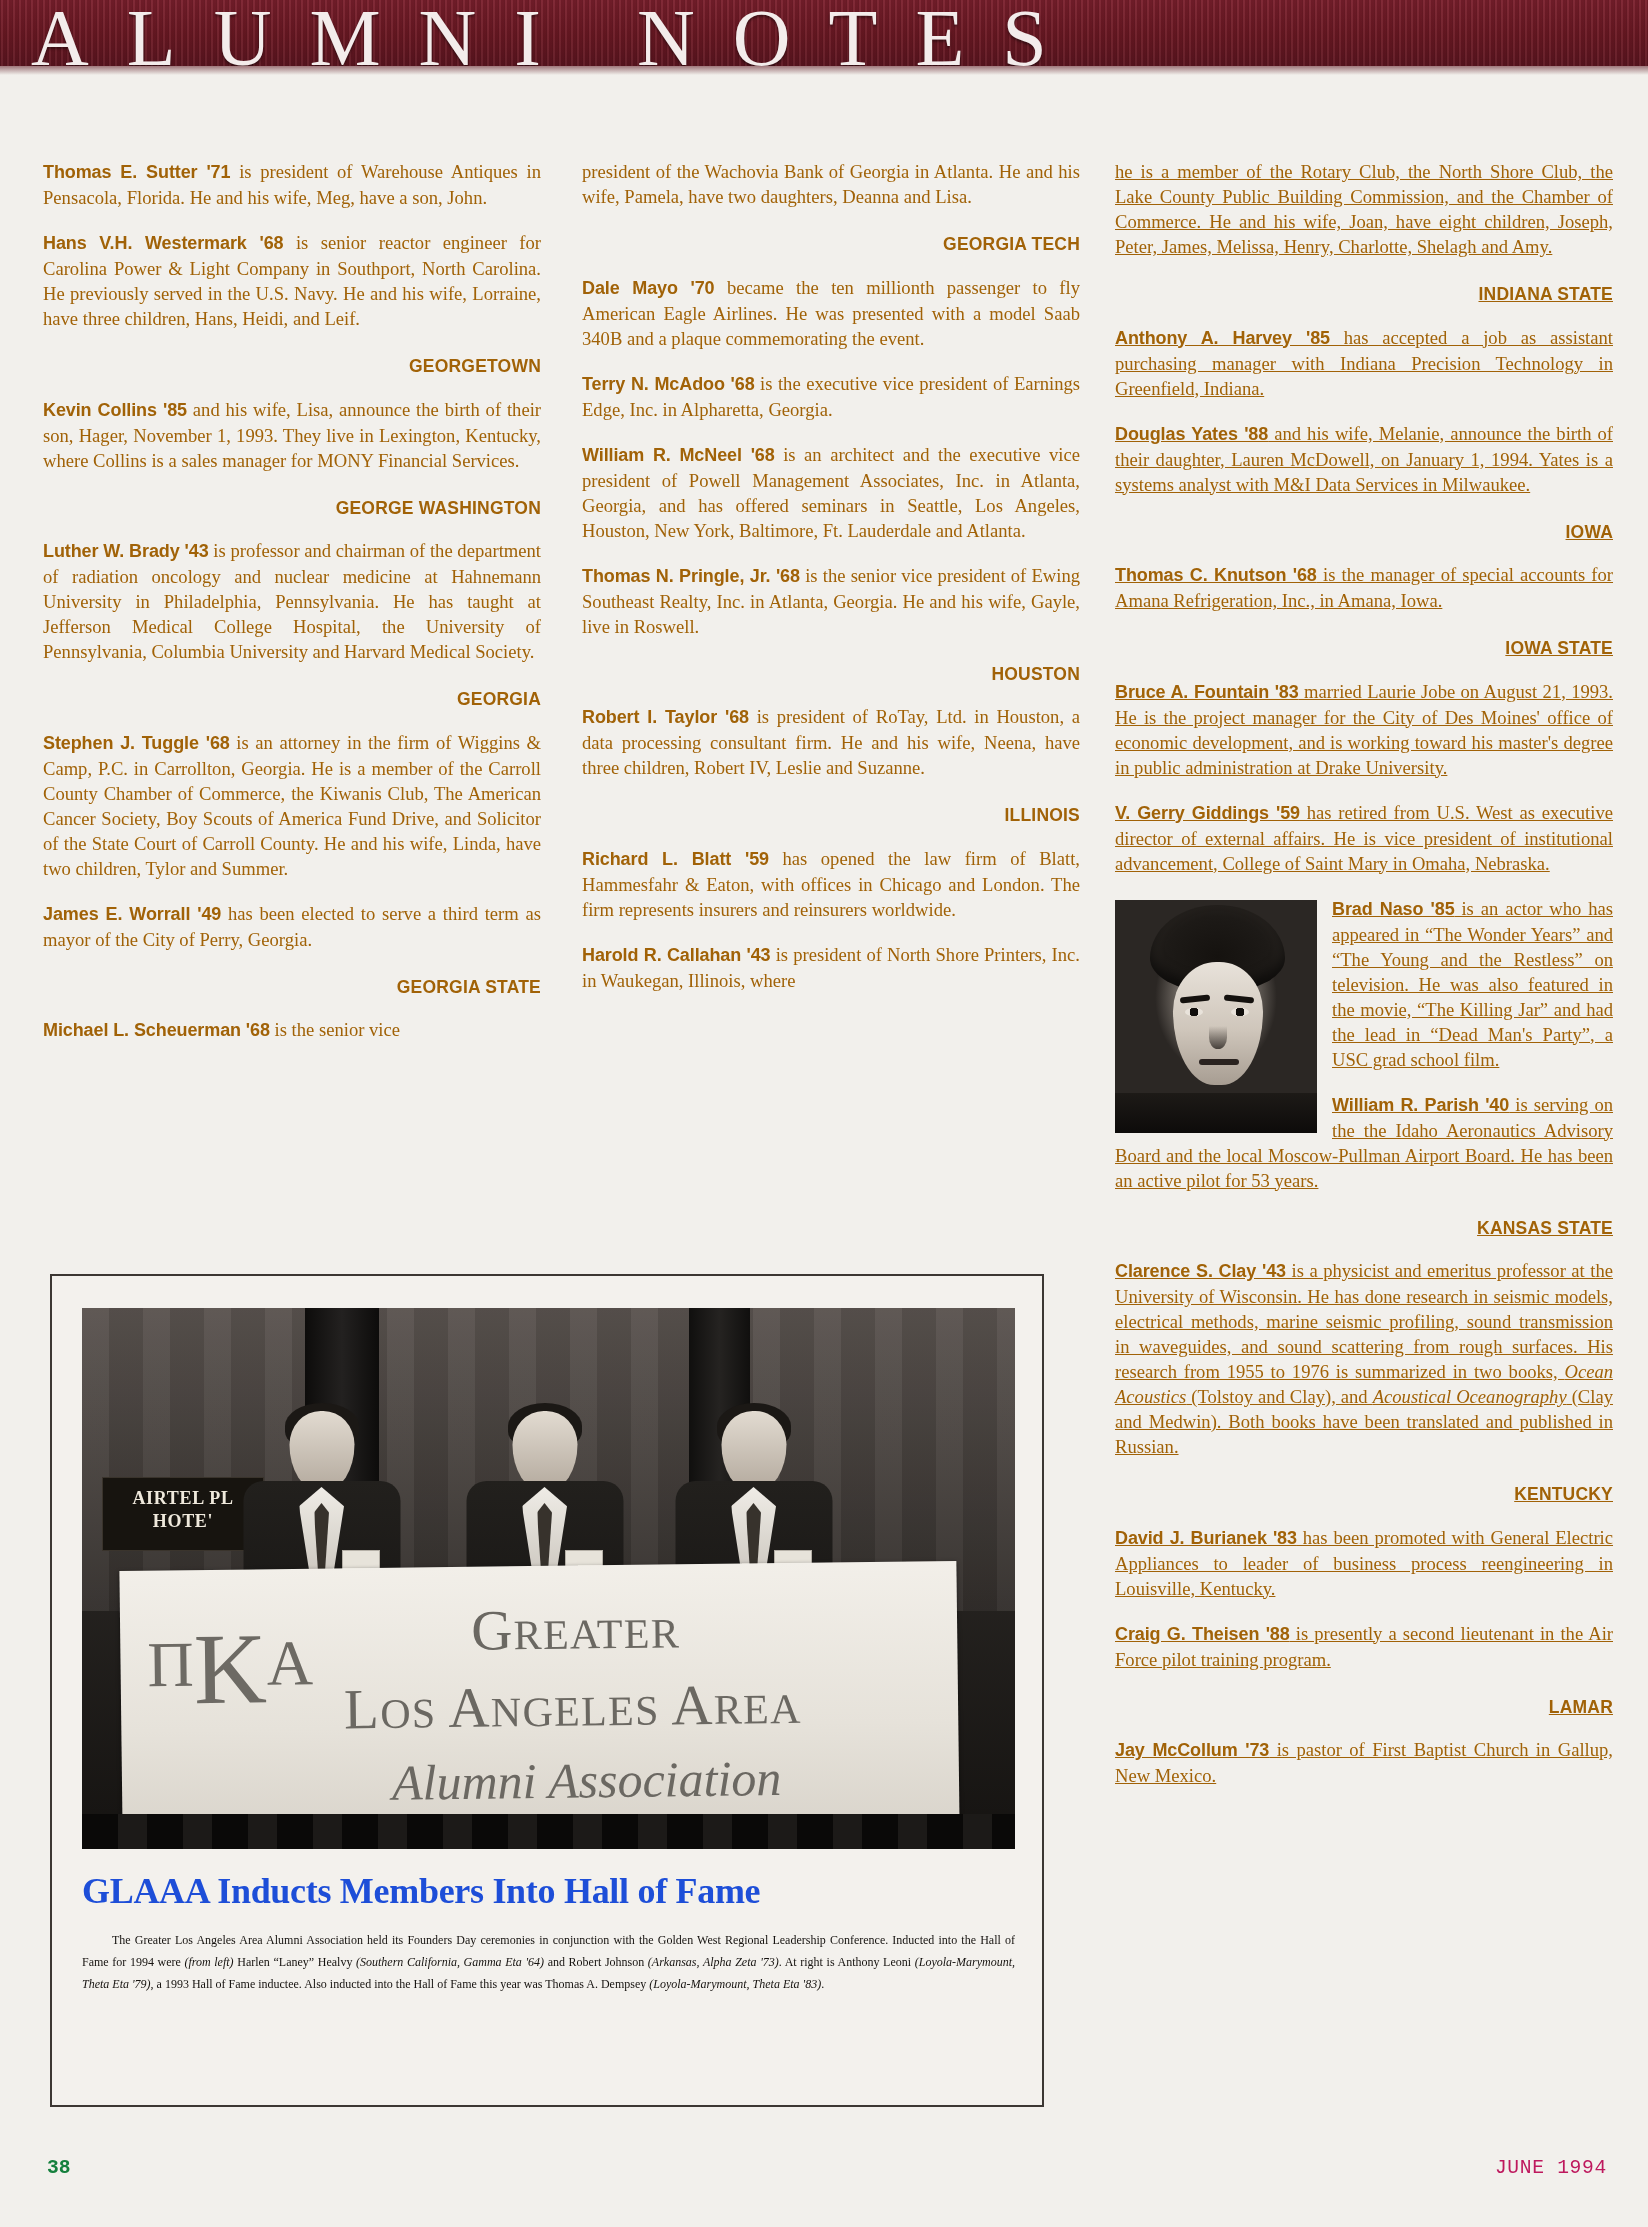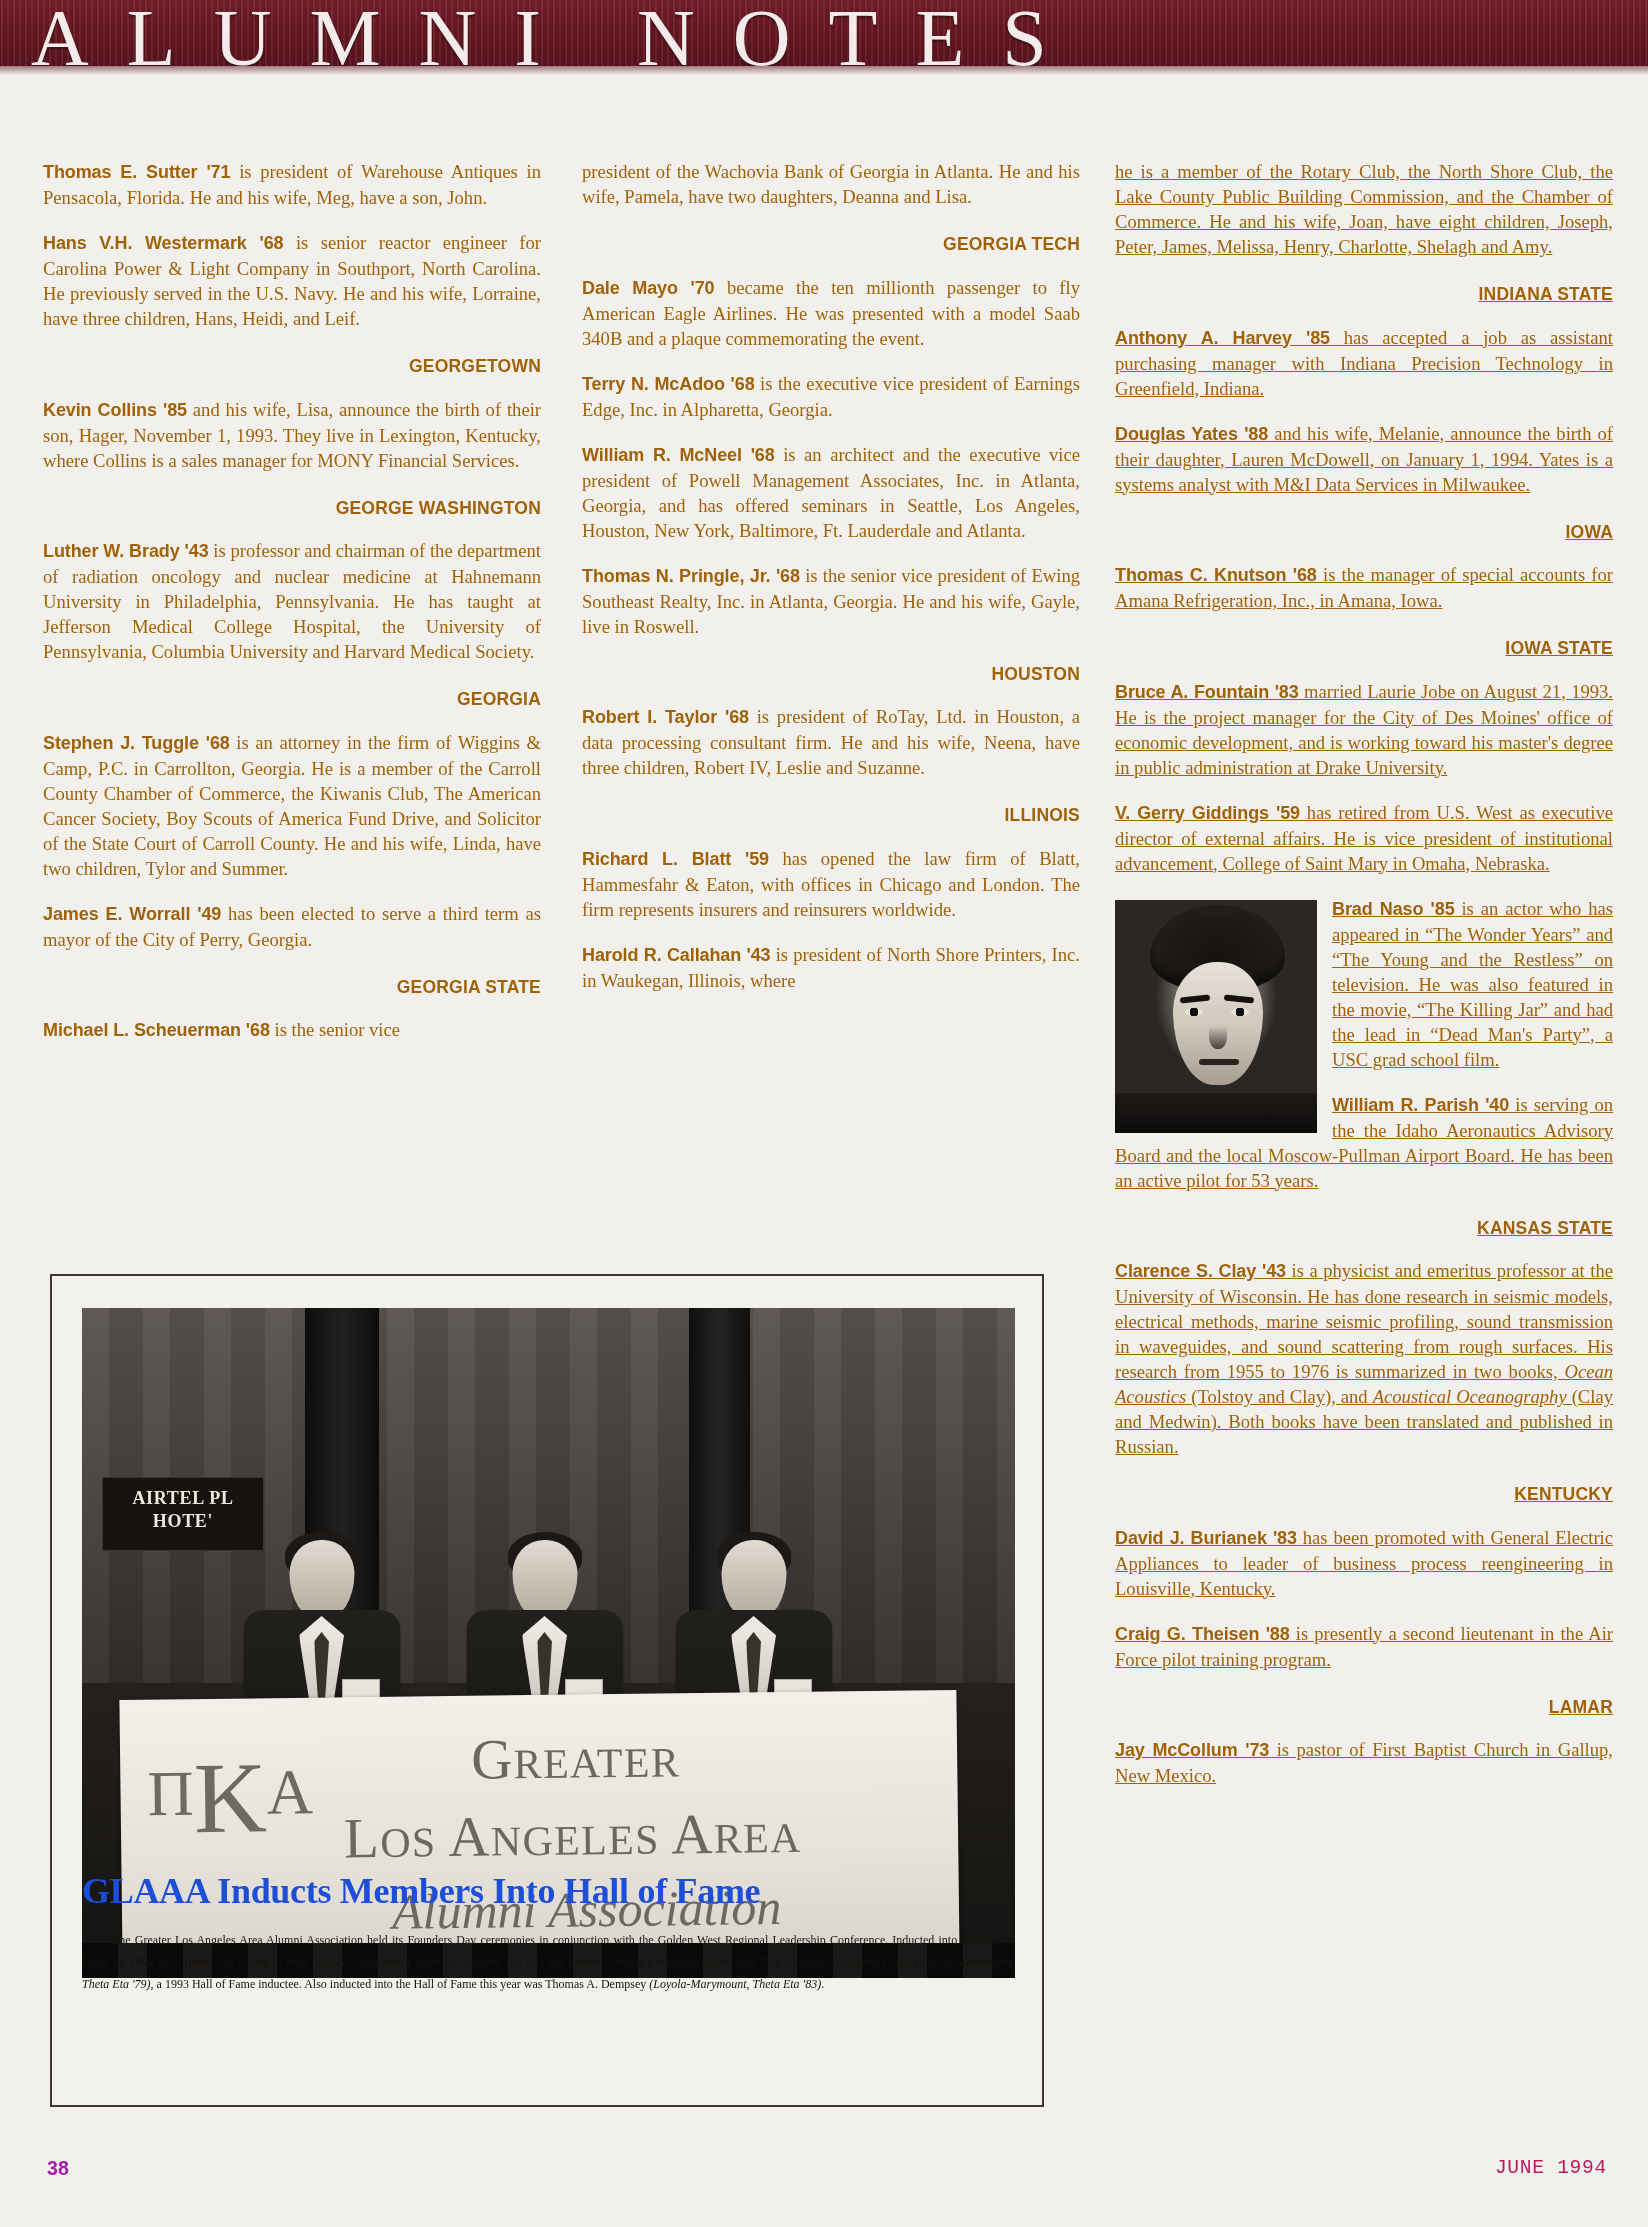--- a/index.html
+++ b/index.html
@@ -118,21 +118,21 @@
   }
 
   
   #feature{
     position:absolute;left:50px;top:1274px;width:994px;height:833px;
     border:2px solid #3c3733;
     background:#f3f1ed;
     box-sizing:border-box;
   }
   #feature-photo{
-    position:absolute;left:30px;top:32px;width:933px;height:670px;
+    position:absolute;left:30px;top:32px;width:933px;height:541px;
     background:linear-gradient(180deg,#4e4a46 0%,#2c2926 30%,#151311 100%);
     overflow:hidden;
   }
   #feature-photo .backdrop{
     position:absolute;left:0;top:0;width:100%;height:56%;
     background:
       repeating-linear-gradient(90deg, rgba(255,255,255,.03) 0 27px, rgba(0,0,0,.08) 27px 61px),
       linear-gradient(180deg,#5b5450 0%,#332f2c 100%);
   }
   #feature-photo .drape{
@@ -233,21 +233,21 @@
   #feature-cap{
     position:absolute;left:30px;top:653px;width:933px;
     font-family:"Liberation Serif",serif;
     font-size:12px;line-height:22px;color:#15120f;
     text-align:justify;text-indent:30px;
   }
 
   
   #page-num{
     position:absolute;left:47px;top:2157px;
-    font-family:Liberation Sans, sans-serif;font-weight:bold;font-size:19.6px;color:#a21caf;
+    font-family:Liberation Mono, monospace;font-weight:bold;font-size:19.6px;color:#15803d;
   }
   #issue{
     position:absolute;right:42px;top:2157px;
     font-family:Liberation Mono, monospace;font-size:19.6px;color:#be185d;letter-spacing:0.7px;
   }
 </style>
 </head>
 <body>
 
 <div id="masthead">

